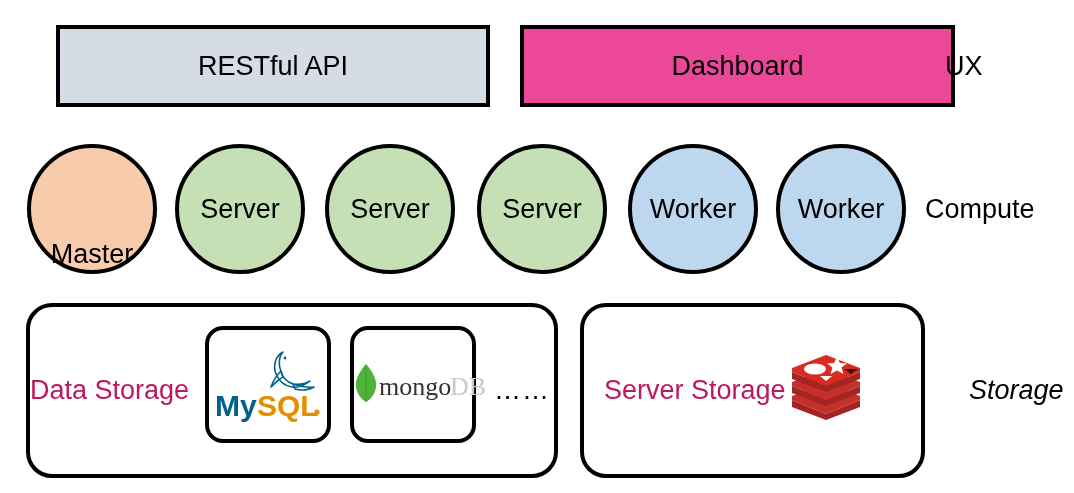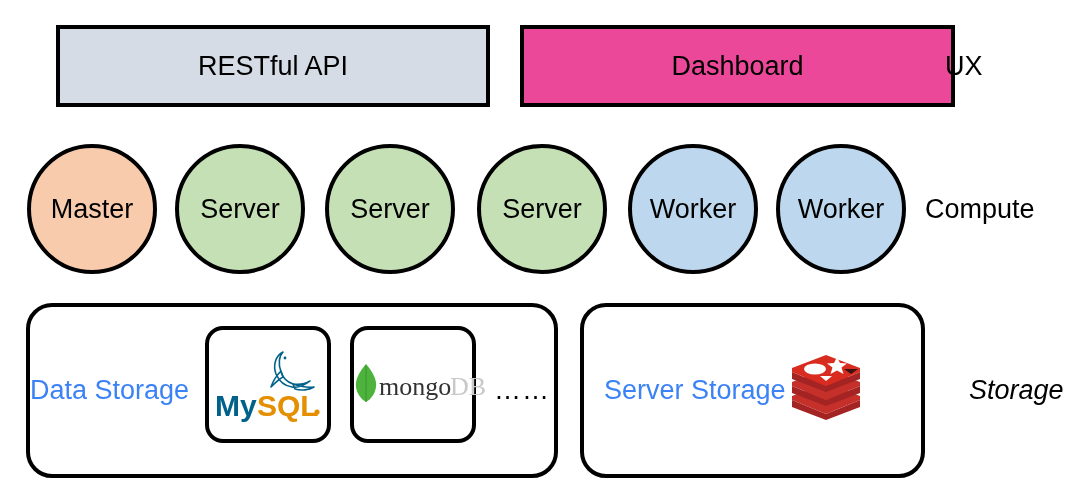--- a/index.html
+++ b/index.html
@@ -62,21 +62,21 @@
   .storage-box {
     position: absolute;
     box-sizing: border-box;
     border: 4px solid #000000;
     border-radius: 26px;
     background: #ffffff;
   }
   .storage-title {
     position: absolute;
     font-size: 27px;
-    color: #3b82f6;
+    color: #be185d;
     white-space: nowrap;
     line-height: 1;
   }
 
   
   .logo-tile {
     position: absolute;
     box-sizing: border-box;
     border: 4px solid #000000;
     border-radius: 18px;
@@ -110,21 +110,21 @@
   <div class="ux-box" style="left:26px; top:25px; width:434px; height:82px; background:#D6DCE5;">
     <span>RESTful API</span>
   </div>
 
   <div class="ux-box" style="left:490px; top:25px; width:435px; height:82px; background:#ec4899;">
     <span>Dashboard</span>
   </div>
 
   <div class="tier-label" style="left:945px; top:53px; width:120px;">UX</div>
 
-  <div class="node-circle" style="left:27px; top:144px; width:130px; height:130px; background:#F8CBAD;">
+  <div class="node-circle" style="left:27px; top:144px; width:130px; height:130px; background:#F8CBAD;align-items:flex-end;">
     <span>Master</span>
   </div>
 
   <div class="node-circle" style="left:175px; top:144px; width:130px; height:130px; background:#C5E0B4;">
     <span>Server</span>
   </div>
 
   <div class="node-circle" style="left:325px; top:144px; width:130px; height:130px; background:#C5E0B4;">
     <span>Server</span>
   </div>

